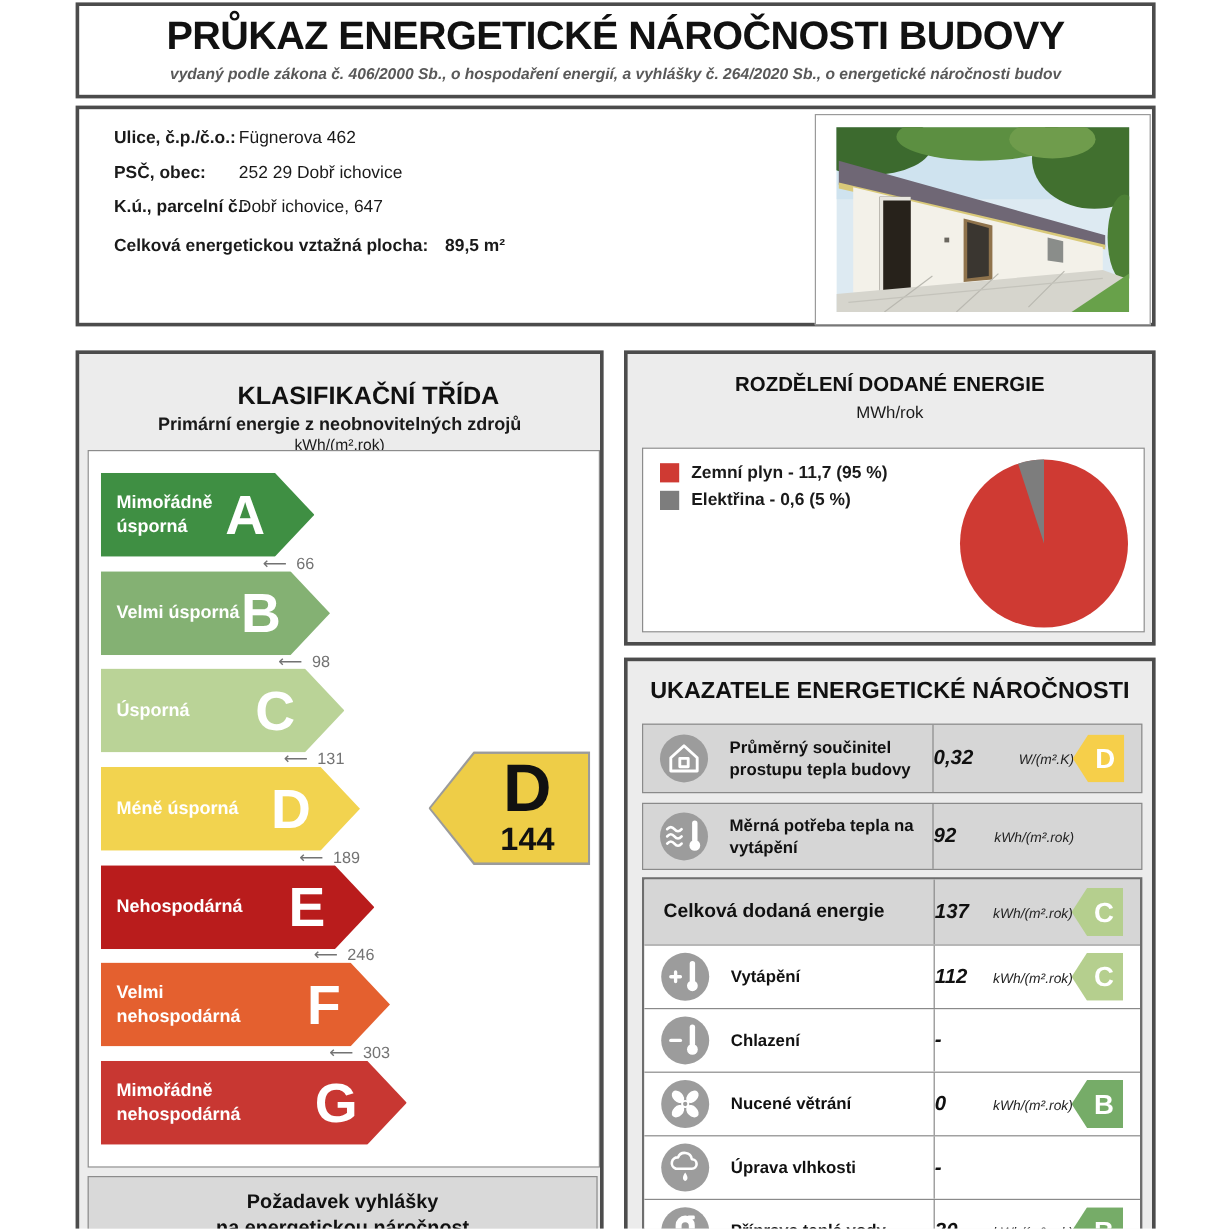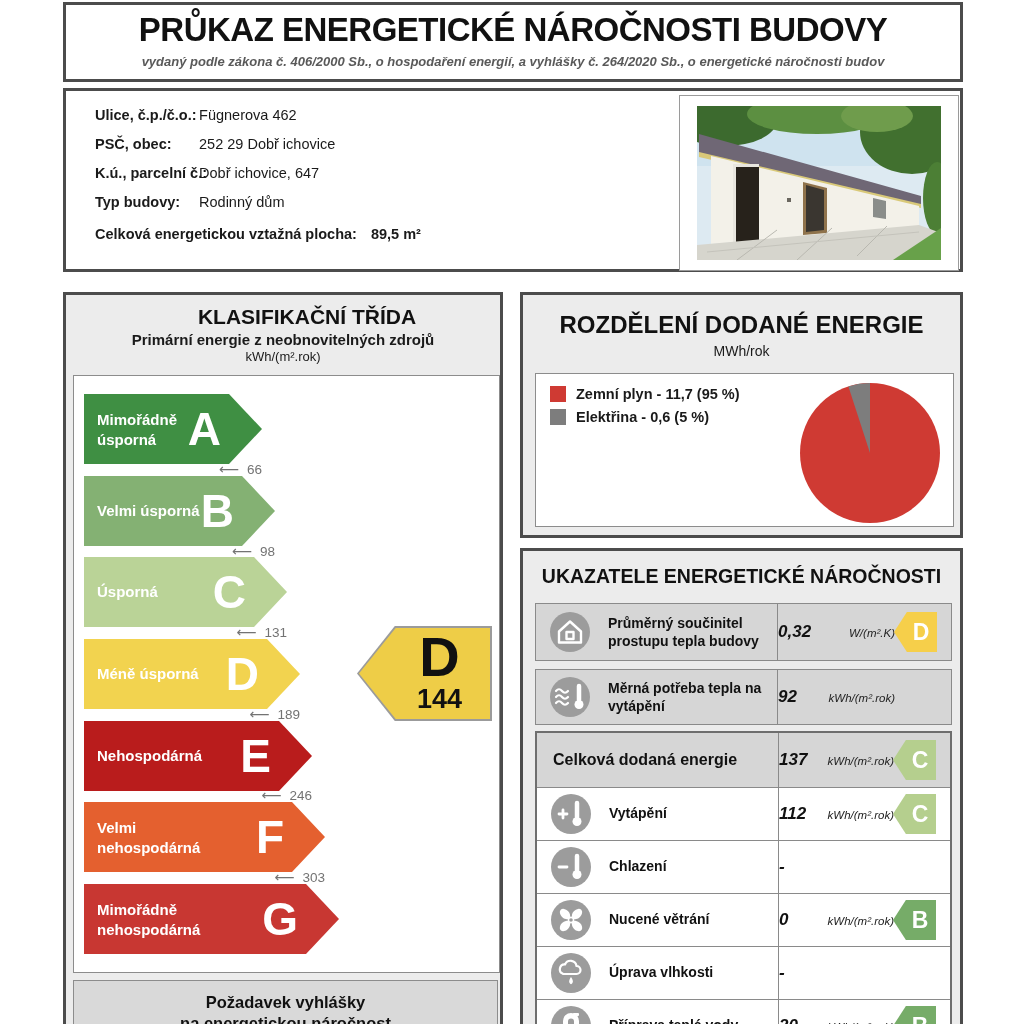--- a/index.html
+++ b/index.html
@@ -17,21 +17,21 @@
   .info-rows{position:absolute;left:29px;top:16px;}
   .info-row{margin-bottom:13px;font-size:14.5px;white-space:nowrap;}
   .ilabel{display:inline-block;width:100px;font-weight:bold;}
   .info-area{margin-top:16px;font-weight:bold;font-size:14.5px;}
   .iarea-val{margin-left:14px;}
   .photo-frame{position:absolute;left:613px;top:4px;width:280px;height:176px;border:1px solid #9a9a9a;
                background:#fff;display:flex;align-items:center;justify-content:center;box-sizing:border-box;}
 
   
   .class-panel{left:63px;top:292px;width:440px;height:740px;background:#ececec;}
-  .cp-title{text-align:center;font-weight:bold;font-size:21px;margin-top:10px;color:#111;padding-left:48px;}
+  .cp-title{text-align:center;font-weight:bold;font-size:21px;margin-top:24px;color:#111;padding-left:48px;}
   .cp-sub{text-align:center;font-weight:bold;font-size:15px;margin-top:2px;}
   .cp-unit{text-align:center;font-size:13px;margin-top:1px;}
   .chart-box{position:absolute;left:7px;top:80px;width:425px;height:596px;background:#fff;border:1px solid #8c8c8c;}
   .scale-row{position:absolute;left:10px;height:70px;
              clip-path:polygon(0 0,calc(100% - 33px) 0,100% 50%,calc(100% - 33px) 100%,0 100%);}
   .r0{top:18px;width:178px;} .r1{top:100px;width:191px;} .r2{top:181px;width:203px;}
   .r3{top:263px;width:216px;} .r4{top:345px;width:228px;} .r5{top:426px;width:241px;}
   .r6{top:508px;width:255px;}
   .srow-label{position:absolute;left:13px;top:50%;transform:translateY(-50%);width:118px;
               color:#fff;font-weight:bold;font-size:15px;line-height:1.3;}
@@ -47,21 +47,21 @@
                 display:flex;flex-direction:column;align-items:center;justify-content:center;
                 padding-left:30px;box-sizing:border-box;}
   .marker-letter{font-size:56px;font-weight:bold;line-height:0.9;color:#111;}
   .marker-value{font-size:27px;font-weight:bold;color:#111;margin-top:2px;}
   .req-box{position:absolute;left:7px;top:685px;width:425px;height:70px;background:#d9d9d9;
            border:1px solid #8c8c8c;text-align:center;font-weight:bold;font-size:16.5px;
            padding-top:11px;line-height:21px;box-sizing:border-box;color:#111;}
 
   
   .pie-panel{left:520px;top:292px;width:443px;height:246px;background:#ececec;}
-  .pp-title{text-align:center;font-weight:bold;font-size:24px;margin-top:16px;color:#111;}
+  .pp-title{text-align:center;font-weight:bold;font-size:17px;margin-top:16px;color:#111;}
   .pp-unit{text-align:center;font-size:14px;margin-top:4px;}
   .pie-box{position:absolute;left:12px;top:78px;width:417px;height:152px;background:#fff;border:1px solid #8c8c8c;}
   .legend{position:absolute;left:14px;top:12px;}
   .legend-item{display:flex;align-items:center;margin-bottom:7px;font-weight:bold;font-size:14.5px;}
   .legend-swatch{width:16px;height:16px;margin-right:10px;flex:none;}
   .pie-svg{position:absolute;right:5px;top:2px;}
 
   
   .ind-panel{left:520px;top:548px;width:443px;height:500px;background:#ececec;}
   .ip-title{text-align:center;font-weight:bold;font-size:19.5px;margin-top:14px;color:#111;}
@@ -104,24 +104,20 @@
         <span class="ivalue">Fügnerova 462</span>
       </div>
       <div class="info-row">
         <span class="ilabel">PSČ, obec:</span>
         <span class="ivalue">252 29 Dobř ichovice</span>
       </div>
       <div class="info-row">
         <span class="ilabel">K.ú., parcelní č.:</span>
         <span class="ivalue">Dobř ichovice, 647</span>
       </div>
-      <div class="info-row">
-        <span class="ilabel">Typ budovy:</span>
-        <span class="ivalue">Rodinný dům</span>
-      </div>
       <div class="info-area">
         <span>Celková energetickou vztažná plocha:</span><span class="iarea-val">89,5 m²</span>
       </div>
     </div>
     <div class="photo-frame">
       <svg class="icon-svg" width="244" height="154" viewBox="0 0 244 154">
         <rect x="0" y="0" width="244" height="154" fill="#ddeaf2"></rect>
         <rect x="0" y="0" width="244" height="60" fill="#cfe3ef"></rect>
         <ellipse cx="28" cy="14" rx="52" ry="26" fill="#3c6a2e"></ellipse>
         <ellipse cx="120" cy="8" rx="70" ry="20" fill="#5c8f41"></ellipse>

